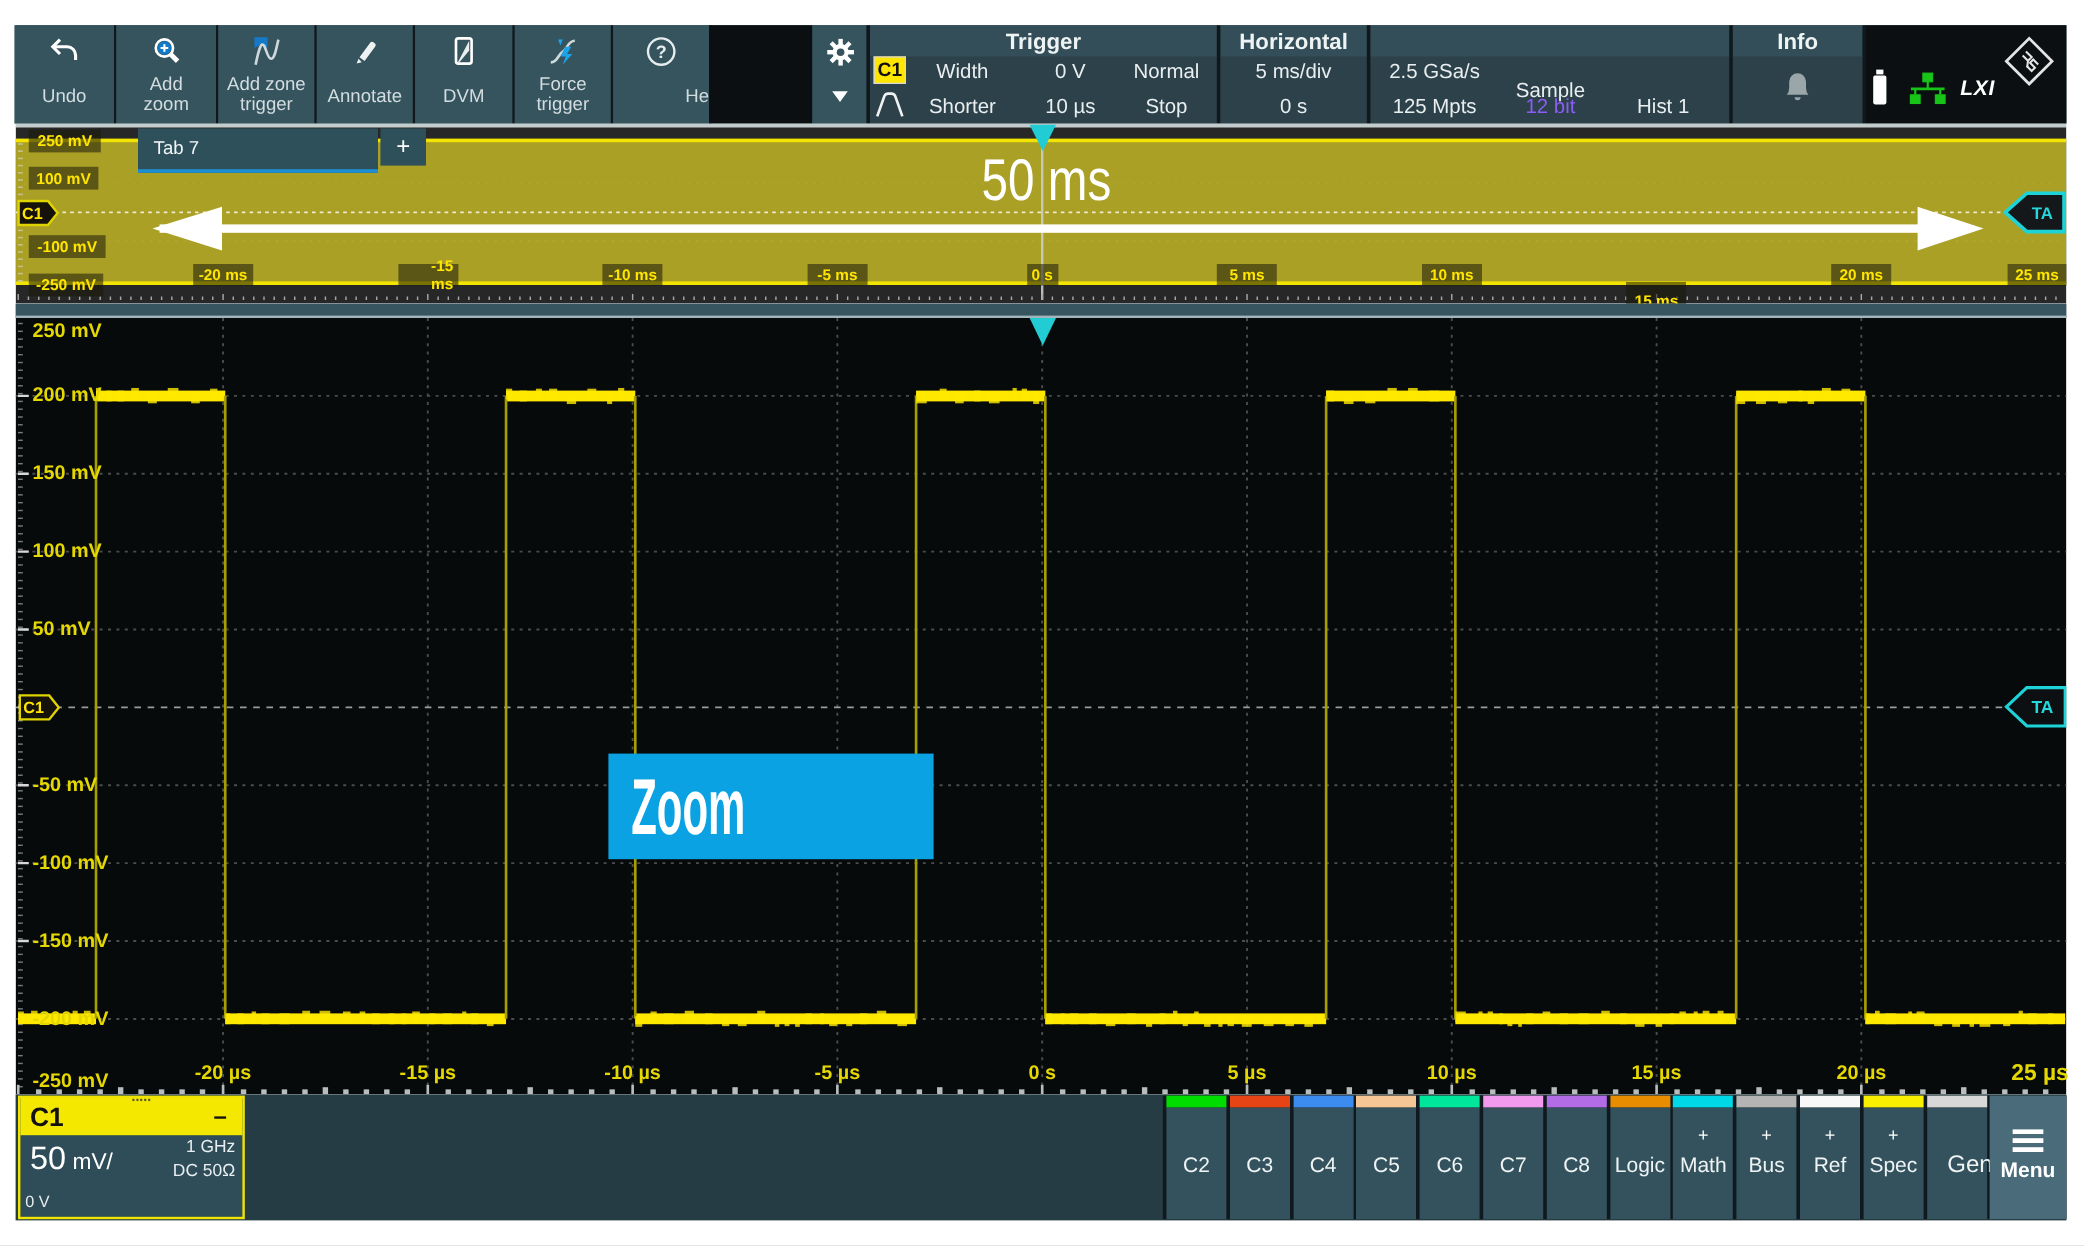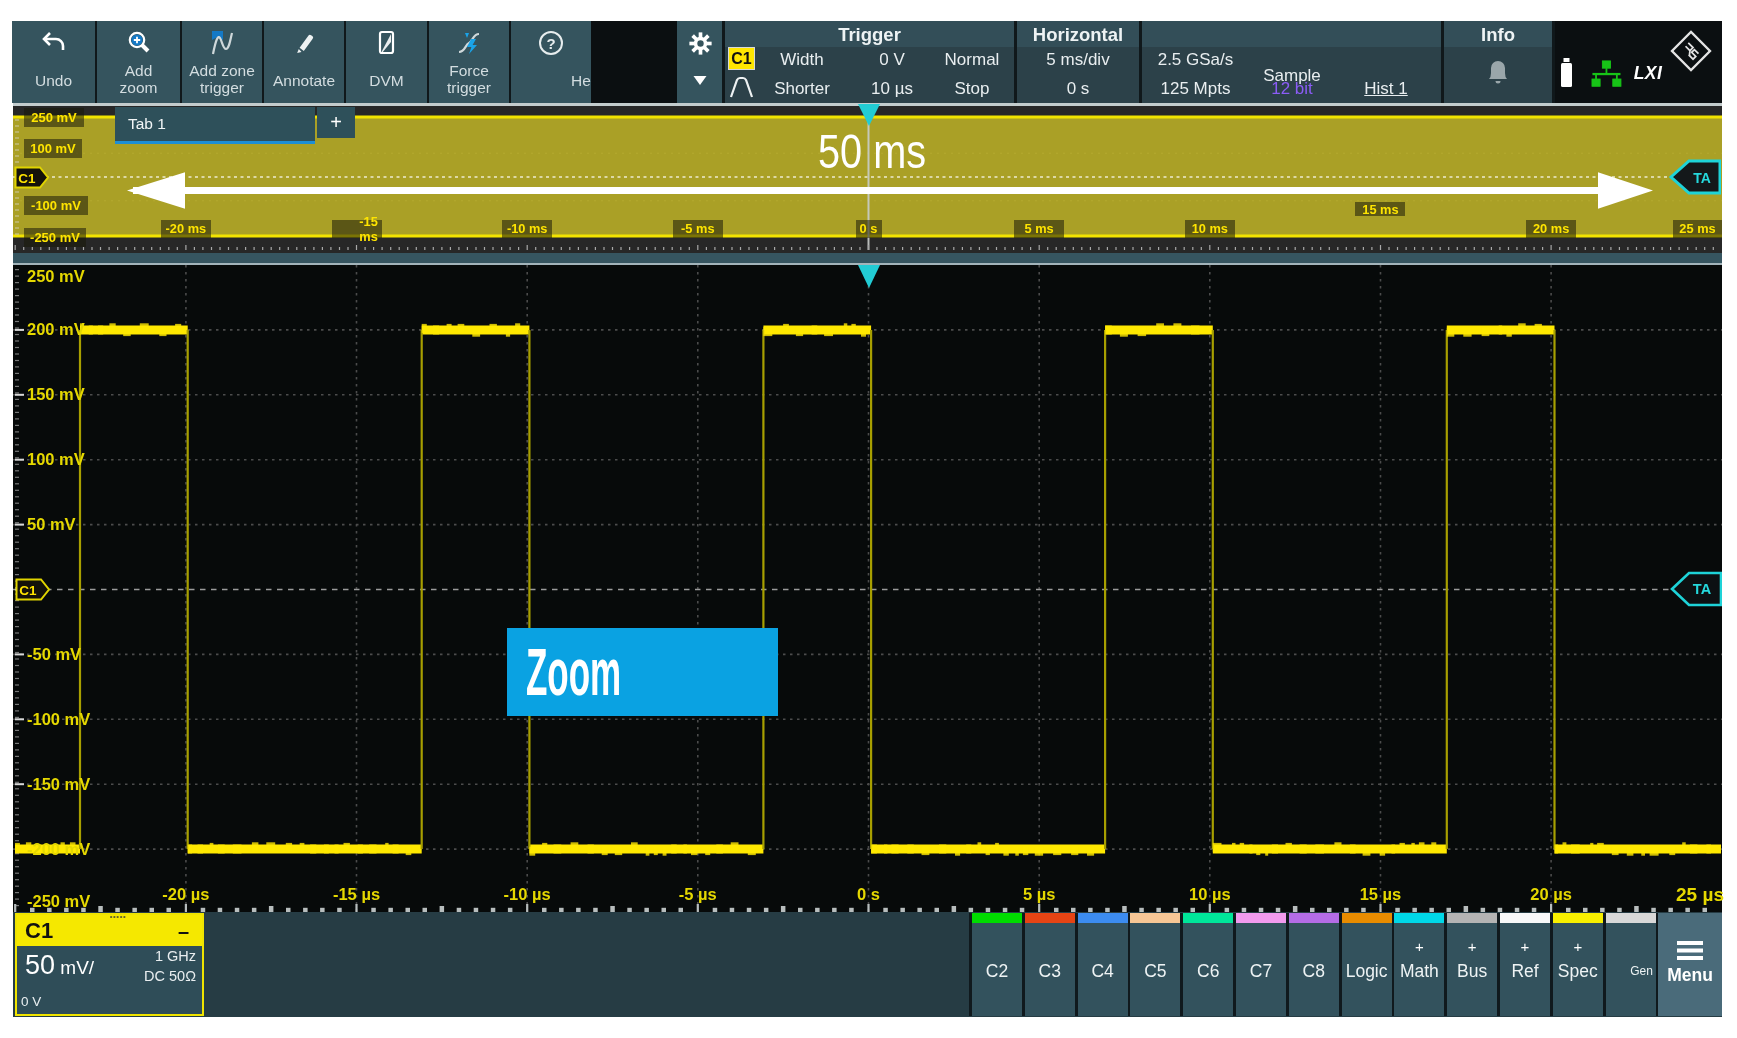--- a/index.html
+++ b/index.html
@@ -126,21 +126,21 @@
     <div class="ab ctr" style="left:852px;top:47px;width:80px;height:25px;color:#e9eef0;font-size:17px;">0 V</div>
     <div class="ab ctr" style="left:852px;top:76px;width:80px;height:25px;color:#e9eef0;font-size:17px;">10 µs</div>
     <div class="ab ctr" style="left:930px;top:47px;width:84px;height:25px;color:#e9eef0;font-size:17px;">Normal</div>
     <div class="ab ctr" style="left:930px;top:76px;width:84px;height:25px;color:#e9eef0;font-size:17px;">Stop</div>
     <div class="ab ctr" style="left:1017px;top:47px;width:122px;height:25px;color:#e9eef0;font-size:17px;">5 ms/div</div>
     <div class="ab ctr" style="left:1017px;top:76px;width:122px;height:25px;color:#e9eef0;font-size:17px;">0 s</div>
     <div class="ab ctr" style="left:1148px;top:47px;width:95px;height:25px;color:#e9eef0;font-size:17px;">2.5 GSa/s</div>
     <div class="ab ctr" style="left:1148px;top:76px;width:95px;height:25px;color:#e9eef0;font-size:17px;">125 Mpts</div>
     <div class="ab ctr" style="left:1252px;top:47px;width:80px;height:25px;color:#e9eef0;font-size:17px;margin-top:16px;">Sample</div>
     <div class="ab ctr" style="left:1252px;top:76px;width:80px;height:25px;color:#8b5cf6;font-size:17px;">12 bit</div>
-    <div class="ab ctr" style="left:1346px;top:76px;width:80px;height:25px;color:#e9eef0;font-size:17px;text-decoration:underline;">Hist 1</div>
+    <div class="ab ctr" style="left:1346px;top:76px;width:80px;height:25px;color:#e9eef0;font-size:17px;">Hist 1</div>
     <div class="ab ctr" style="left:1485px;top:55px;width:26px;height:32px;">
       <svg width="24" height="30" viewBox="0 0 24 30">
         <path d="M3 23 q2 -2 2 -6 v-5 a7 7 0 0 1 14 0 v5 q0 4 2 6 Z" fill="#9aa6aa"></path>
         <path d="M9.5 25 h5 a2.5 2.5 0 0 1 -5 0 Z" fill="#9aa6aa"></path>
       </svg>
     </div>
     <div class="ab" style="left:1555px;top:21px;width:167px;height:82px;background:#0b0f11"></div>
     <div class="ab ctr" style="left:1558px;top:55px;width:16px;height:36px;">
       <svg width="15" height="32" viewBox="0 0 15 32">
         <rect x="4.5" y="1" width="6" height="4" fill="#fff"></rect>
@@ -399,30 +399,30 @@
       <line x1="2" y1="92" x2="6" y2="92" stroke="#ddd" stroke-width="1.3" opacity="0.55"></line>
       <line x1="2" y1="98" x2="6" y2="98" stroke="#ddd" stroke-width="1.3" opacity="0.55"></line>
       <line x1="2" y1="104" x2="6" y2="104" stroke="#ddd" stroke-width="1.3" opacity="0.55"></line>
       <line x1="2" y1="110" x2="6" y2="110" stroke="#ddd" stroke-width="1.3" opacity="0.55"></line>
       <line x1="2" y1="116" x2="6" y2="116" stroke="#ddd" stroke-width="1.3" opacity="0.55"></line>
       <line x1="2" y1="122" x2="6" y2="122" stroke="#ddd" stroke-width="1.3" opacity="0.55"></line>
       <line x1="2" y1="128" x2="6" y2="128" stroke="#ddd" stroke-width="1.3" opacity="0.55"></line>
     </svg>
     <div class="ab" style="left:115px;top:106.5px;width:200px;height:37.5px;background:#2e505a"></div>
     <div class="ab" style="left:115px;top:140.5px;width:200px;height:3.5px;background:#1e8fd4"></div>
-    <div class="ab" style="left:128px;top:111px;width:100px;height:25px;color:#f2f6f7;font-size:15.5px;display:flex;align-items:center">Tab 1</div>
+    <div class="ab" style="left:128px;top:111px;width:100px;height:25px;color:#f2f6f7;font-size:15.5px;display:flex;align-items:center">Tab 7</div>
     <div class="ab ctr" style="left:317px;top:106.5px;width:38px;height:31px;background:#2e505a;color:#fff;font-size:20px">+</div>
     <div class="ab ctr" style="left:160.86px;top:219.5px;width:50px;height:18px;background:rgba(25,25,10,0.55);color:#ffe500;font-size:12.8px;font-weight:bold;">-20 ms</div>
     <div class="ab ctr" style="left:331.52px;top:219.5px;width:50px;height:18px;background:rgba(25,25,10,0.55);color:#ffe500;font-size:12.8px;font-weight:bold;padding-left:24px;">-15 ms</div>
     <div class="ab ctr" style="left:502.18000000000006px;top:219.5px;width:50px;height:18px;background:rgba(25,25,10,0.55);color:#ffe500;font-size:12.8px;font-weight:bold;">-10 ms</div>
     <div class="ab ctr" style="left:672.84px;top:219.5px;width:50px;height:18px;background:rgba(25,25,10,0.55);color:#ffe500;font-size:12.8px;font-weight:bold;">-5 ms</div>
     <div class="ab ctr" style="left:855.5px;top:219.5px;width:26px;height:18px;background:rgba(25,25,10,0.55);color:#ffe500;font-size:12.8px;font-weight:bold;">0 s</div>
     <div class="ab ctr" style="left:1014.1600000000001px;top:219.5px;width:50px;height:18px;background:rgba(25,25,10,0.55);color:#ffe500;font-size:12.8px;font-weight:bold;">5 ms</div>
     <div class="ab ctr" style="left:1184.82px;top:219.5px;width:50px;height:18px;background:rgba(25,25,10,0.55);color:#ffe500;font-size:12.8px;font-weight:bold;">10 ms</div>
-    <div class="ab ctr" style="left:1355.48px;top:202px;width:50px;height:14px;background:rgba(25,25,10,0.55);color:#ffe500;font-size:12.8px;font-weight:bold;">15 ms</div>
+    <div class="ab ctr" style="left:1355.48px;top:235px;width:50px;height:30px;background:rgba(25,25,10,0.55);color:#ffe500;font-size:12.8px;font-weight:bold;">15 ms</div>
     <div class="ab ctr" style="left:1526.1399999999999px;top:219.5px;width:50px;height:18px;background:rgba(25,25,10,0.55);color:#ffe500;font-size:12.8px;font-weight:bold;">20 ms</div>
     <div class="ab ctr" style="left:1673px;top:219.5px;width:49px;height:18px;background:rgba(25,25,10,0.55);color:#ffe500;font-size:12.8px;font-weight:bold;">25 ms</div>
     <div class="ab ctr" style="left:24px;top:108px;width:60px;height:18.5px;background:rgba(25,25,10,0.55);color:#ffe500;font-size:13px;font-weight:bold;">250 mV</div>
     <div class="ab ctr" style="left:24px;top:139px;width:58px;height:18.5px;background:rgba(25,25,10,0.55);color:#ffe500;font-size:13px;font-weight:bold;">100 mV</div>
     <div class="ab ctr" style="left:24px;top:196px;width:64px;height:18.5px;background:rgba(25,25,10,0.55);color:#ffe500;font-size:13px;font-weight:bold;">-100 mV</div>
     <div class="ab ctr" style="left:24px;top:228px;width:62px;height:18.5px;background:rgba(25,25,10,0.55);color:#ffe500;font-size:13px;font-weight:bold;">-250 mV</div>
     <div class="ab" style="left:14px;top:166px;width:36px;height:23px;"><svg width="36" height="23" viewBox="0 0 36 23">
         <polygon points="1.5,1.5 26,1.5 34,11.5 26,21.5 1.5,21.5" fill="#14120a" stroke="#e0d400" stroke-width="2"></polygon>
         <text x="13" y="16.5" text-anchor="middle" font-size="13.5" font-weight="bold" fill="#ffe400" font-family="Liberation Sans">C1</text>
       </svg></div>
@@ -893,21 +893,21 @@
     <div class="ab" style="left:1499.9999999999995px;top:912.5px;width:50px;height:10px;background:#f8f8f8"></div>
     <div class="ab" style="left:1499.9999999999995px;top:922.5px;width:50px;height:93px;background:#33525d"></div>
     <div class="ab ctr" style="left:1499.9999999999995px;top:938px;width:50px;height:16px;color:#fff;font-size:15px;">+</div>
     <div class="ab ctr" style="left:1499.9999999999995px;top:960px;width:50px;height:22px;color:#eef3f4;font-size:17.5px;">Ref</div>
     <div class="ab" style="left:1552.7999999999995px;top:912.5px;width:50px;height:10px;background:#f8f000"></div>
     <div class="ab" style="left:1552.7999999999995px;top:922.5px;width:50px;height:93px;background:#33525d"></div>
     <div class="ab ctr" style="left:1552.7999999999995px;top:938px;width:50px;height:16px;color:#fff;font-size:15px;">+</div>
     <div class="ab ctr" style="left:1552.7999999999995px;top:960px;width:50px;height:22px;color:#eef3f4;font-size:17.5px;">Spec</div>
     <div class="ab" style="left:1605.5999999999995px;top:912.5px;width:50px;height:10px;background:#d8d8d8"></div>
     <div class="ab" style="left:1605.5999999999995px;top:922.5px;width:50px;height:93px;background:#33525d"></div>
-    <div class="ab ctr" style="left:1605.5999999999995px;top:960px;width:72px;height:22px;color:#eef3f4;font-size:12px;">Gen</div>
+    <div class="ab ctr" style="left:1605.5999999999995px;top:960px;width:72px;height:22px;color:#eef3f4;font-size:20px;">Gen</div>
     <div class="ab" style="left:1658px;top:912.5px;width:64px;height:103.5px;background:#4a6b7a"></div>
     <div class="ab ctr" style="left:1658px;top:940px;width:64px;height:20px;">
       <svg width="26" height="19" viewBox="0 0 26 19">
         <g fill="#fff">
           <rect x="0" y="0" width="26" height="4"></rect>
           <rect x="0" y="7.5" width="26" height="4"></rect>
           <rect x="0" y="15" width="26" height="4"></rect>
         </g>
       </svg>
     </div>

